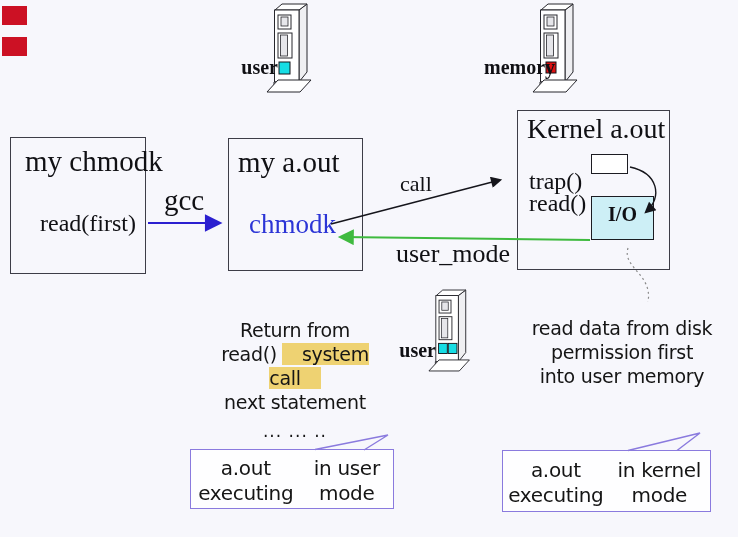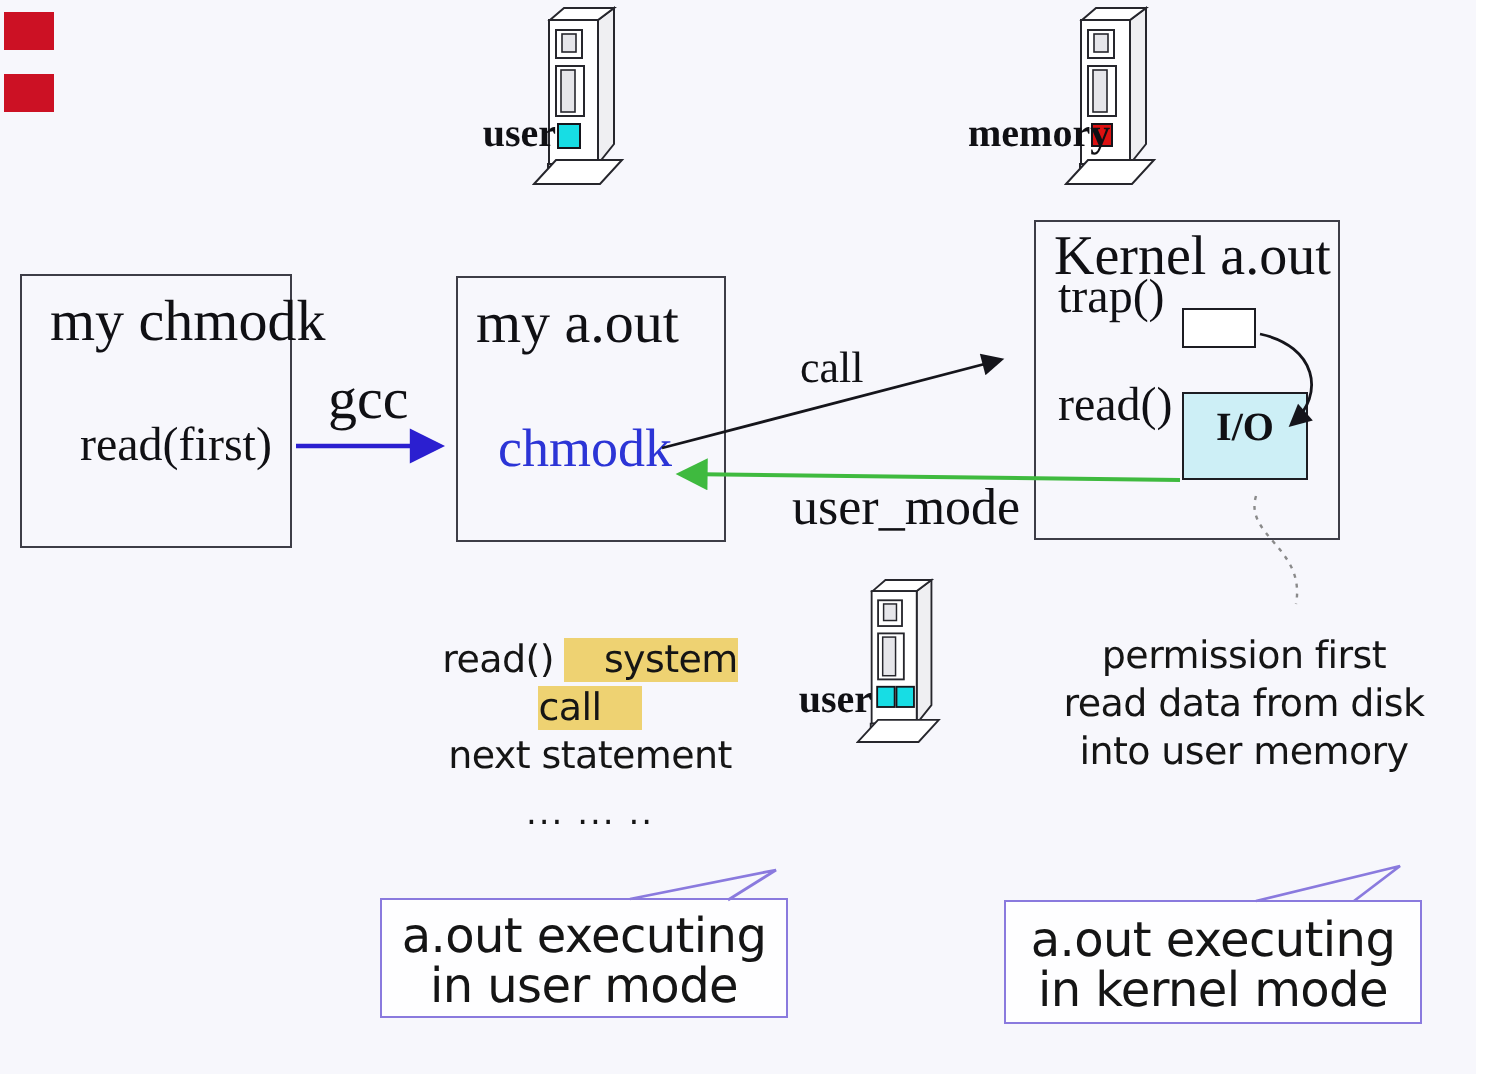--- a/index.html
+++ b/index.html
@@ -22,22 +22,22 @@
           display:flex;justify-content:center;}
   .io-box span{font-weight:bold;font-size:20px;padding-top:6px;color:#101014;}
   
   .note{position:absolute;text-align:center;font-family:"DejaVu Sans",sans-serif;
         font-size:19px;line-height:24px;color:#151515;letter-spacing:-0.3px;}
   .hl{background:var(--highlight,#eed272);padding:0 20px;}
   .pre-hl{margin-right:5px;}
   .dots-line{font-size:17px;margin-top:5px;letter-spacing:1px;}
   
   .bubble{position:absolute;border:1.5px solid var(--bubble-border,#8a7ade);background:#fefeff;
-          box-sizing:border-box;display:flex;flex-direction:column;align-items:center;justify-content:center;
-          font-family:"DejaVu Sans",sans-serif;font-size:24px;line-height:25px;color:#151515;
+          box-sizing:border-box;display:flex;align-items:center;justify-content:center;
+          font-family:"DejaVu Sans",sans-serif;font-size:20px;line-height:25px;color:#151515;
           text-align:center;padding-top:4px;letter-spacing:-0.3px;}
   
   .tower-label{position:absolute;font-weight:bold;font-size:20px;color:#101014;text-align:right;}
   
   #overlay{position:absolute;left:0;top:0;z-index:6;pointer-events:none;}
   .stroke-blue{stroke:var(--arrow-blue,#2b1fd0);}
   .fill-blue{fill:var(--arrow-blue,#2b1fd0);}
   .stroke-green{stroke:var(--arrow-green,#3fba3f);}
   .fill-green{fill:var(--arrow-green,#3fba3f);}
   .stroke-black{stroke:#15151b;}
@@ -104,40 +104,41 @@
   <div class="dbox" style="left:10px;top:137px;width:136px;height:137px"></div>
   <div class="box-title" style="left:25px;top:145px">my chmodk</div>
   <div class="box-body" style="left:40px;top:210px">read(first)</div>
 
   <div class="dbox" style="left:228px;top:138px;width:135px;height:133px"></div>
   <div class="box-title" style="left:238px;top:146px">my a.out</div>
   <div class="box-body blue-text" style="left:249px;top:209px;font-size:27px">chmodk</div>
 
   <div class="dbox" style="left:517px;top:110px;width:153px;height:160px"></div>
   <div class="box-title" style="left:527px;top:113px;font-size:28px">Kernel a.out</div>
-  <div class="box-body" style="left:529px;top:136px">trap()</div>
+  <div class="box-body" style="left:529px;top:168px">trap()</div>
   <div class="slot-rect"></div>
   <div class="box-body" style="left:529px;top:190px">read()</div>
   <div class="io-box">
     <span>I/O</span>
   </div>
 
   <div class="arrow-label" style="left:164px;top:184px;font-size:29px">gcc</div>
   <div class="arrow-label" style="left:400px;top:171px;font-size:22px">call</div>
   <div class="arrow-label blue-text" style="left:396px;top:239px;font-size:26px">user_mode</div>
 
   <div class="note" style="left:195px;top:318px;width:200px">
+    <div>Return from</div>
     <div><span class="pre-hl">read()</span><span class="hl">system call</span></div>
     <div>next statement</div>
     <div class="dots-line">... ... ..</div>
   </div>
 
   <div class="note" style="left:507px;top:316px;width:230px">
+    <div>read data from disk</div>
     <div>permission first</div>
-    <div>read data from disk</div>
     <div>into user memory</div>
   </div>
 
   <div class="bubble" style="left:190px;top:449px;width:204px;height:60px">
     <div>a.out executing</div>
     <div>in user mode</div>
   </div>
   <div class="bubble" style="left:502px;top:450px;width:209px;height:62px">
     <div>a.out executing</div>
     <div>in kernel mode</div>

